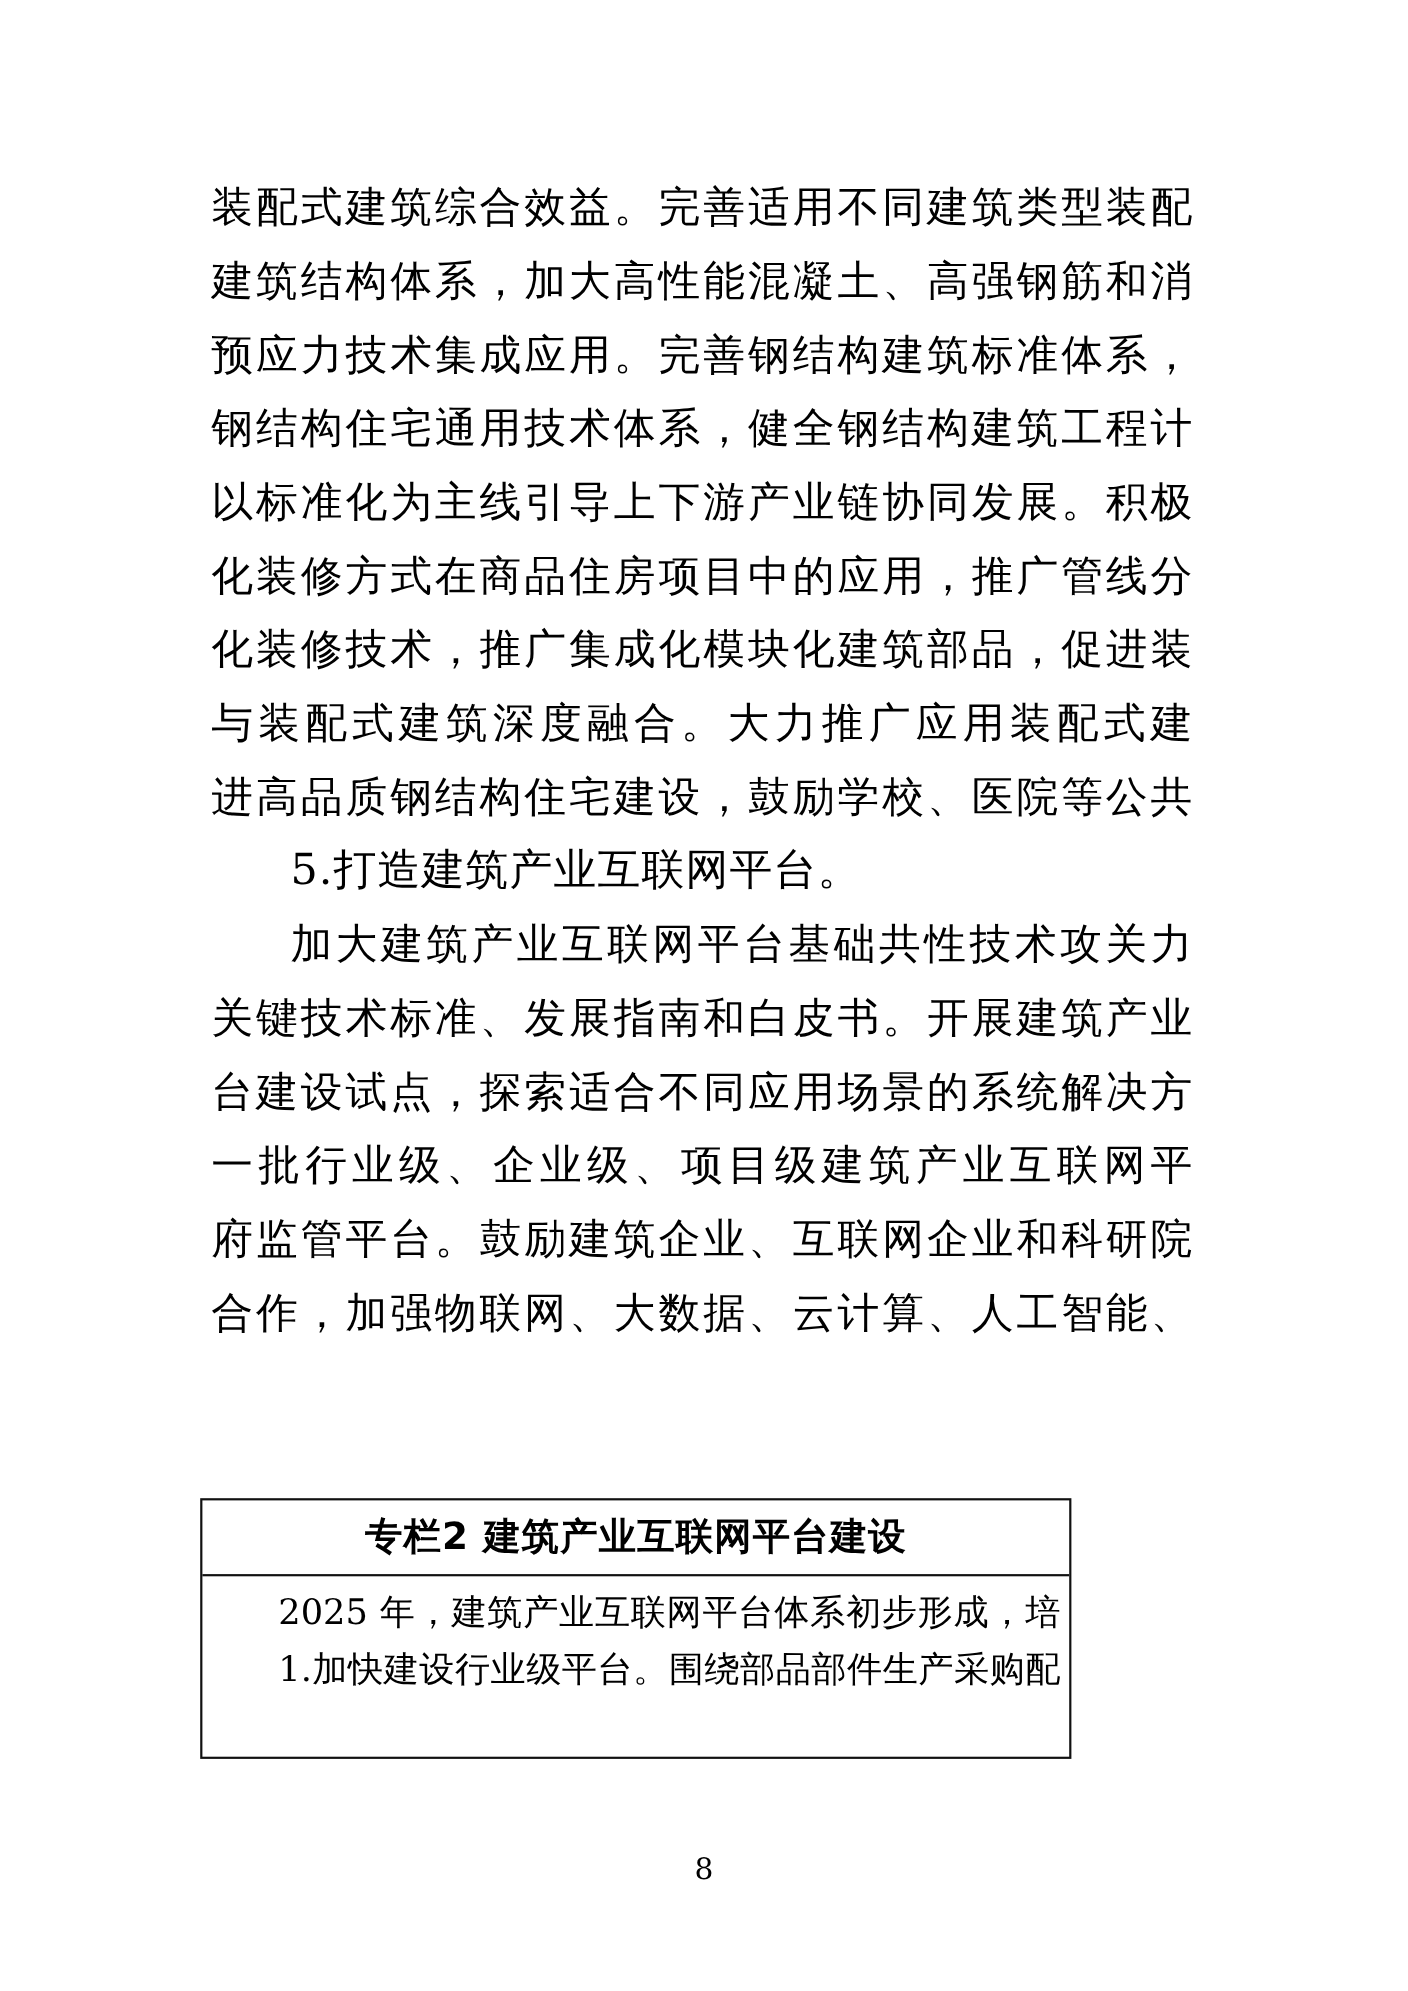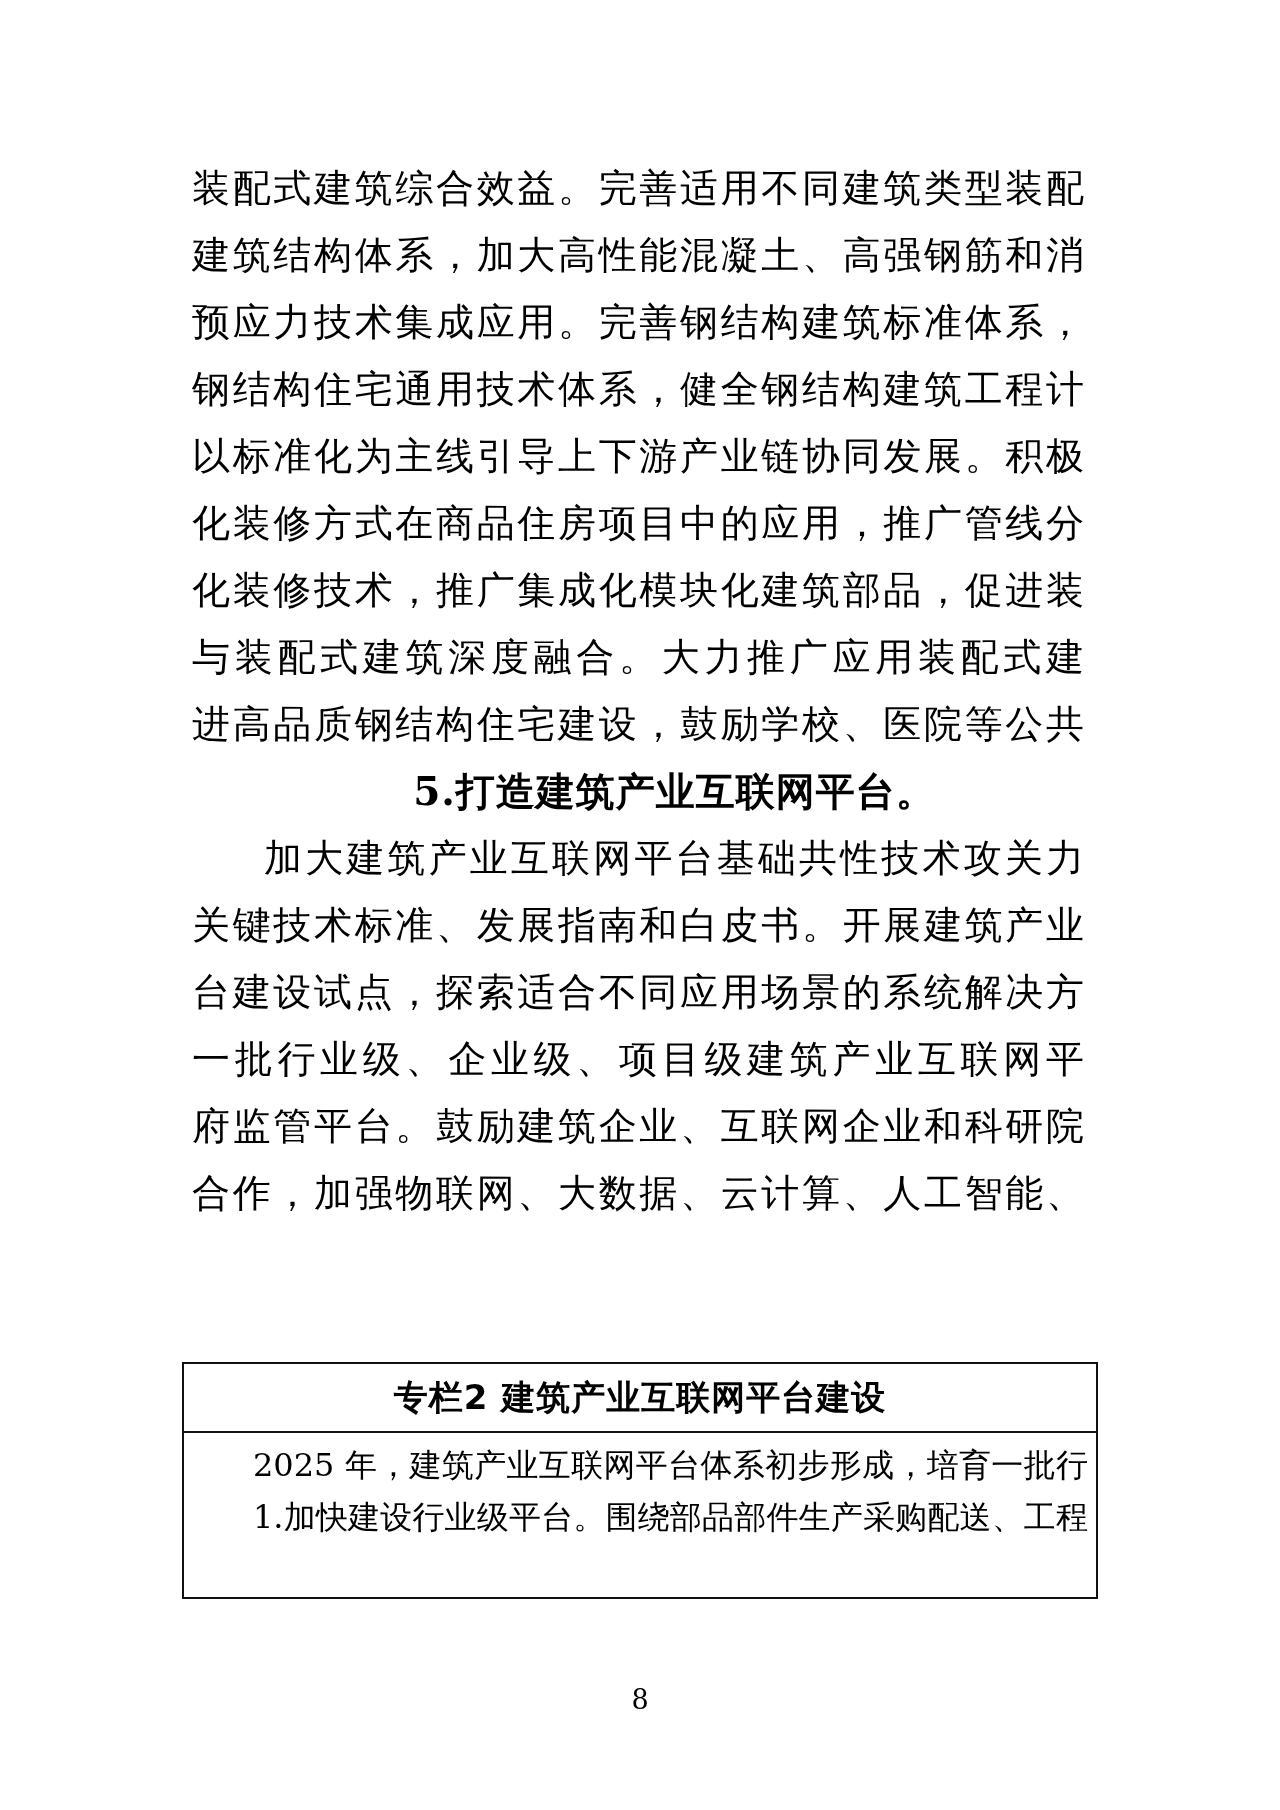--- a/index.html
+++ b/index.html
@@ -25,29 +25,28 @@
     font-size: 38px;
     overflow: hidden;
     letter-spacing: 1px;
   }
   .j {               
     text-align: justify;
     text-align-last: justify;
   }
   .ind { text-indent: 72px; }   
   .heading {
-    font-weight: bold;
+    font-weight: normal;
     font-size: 39px;
-    text-align: center;
   }
   
   .callout {
     position: absolute;
     left: 182px; top: 1362px;
-    width: 916px; height: 237px;
+    width: 792px; height: 237px;
     box-sizing: border-box;
     border: 2px solid #111111;
     background: #ffffff;
   }
   .callout-title {
     height: 67px; line-height: 67px;
     border-bottom: 2px solid #111111;
     text-align: center;
     font-family: "DejaVu Sans", sans-serif;
     font-weight: bold;

